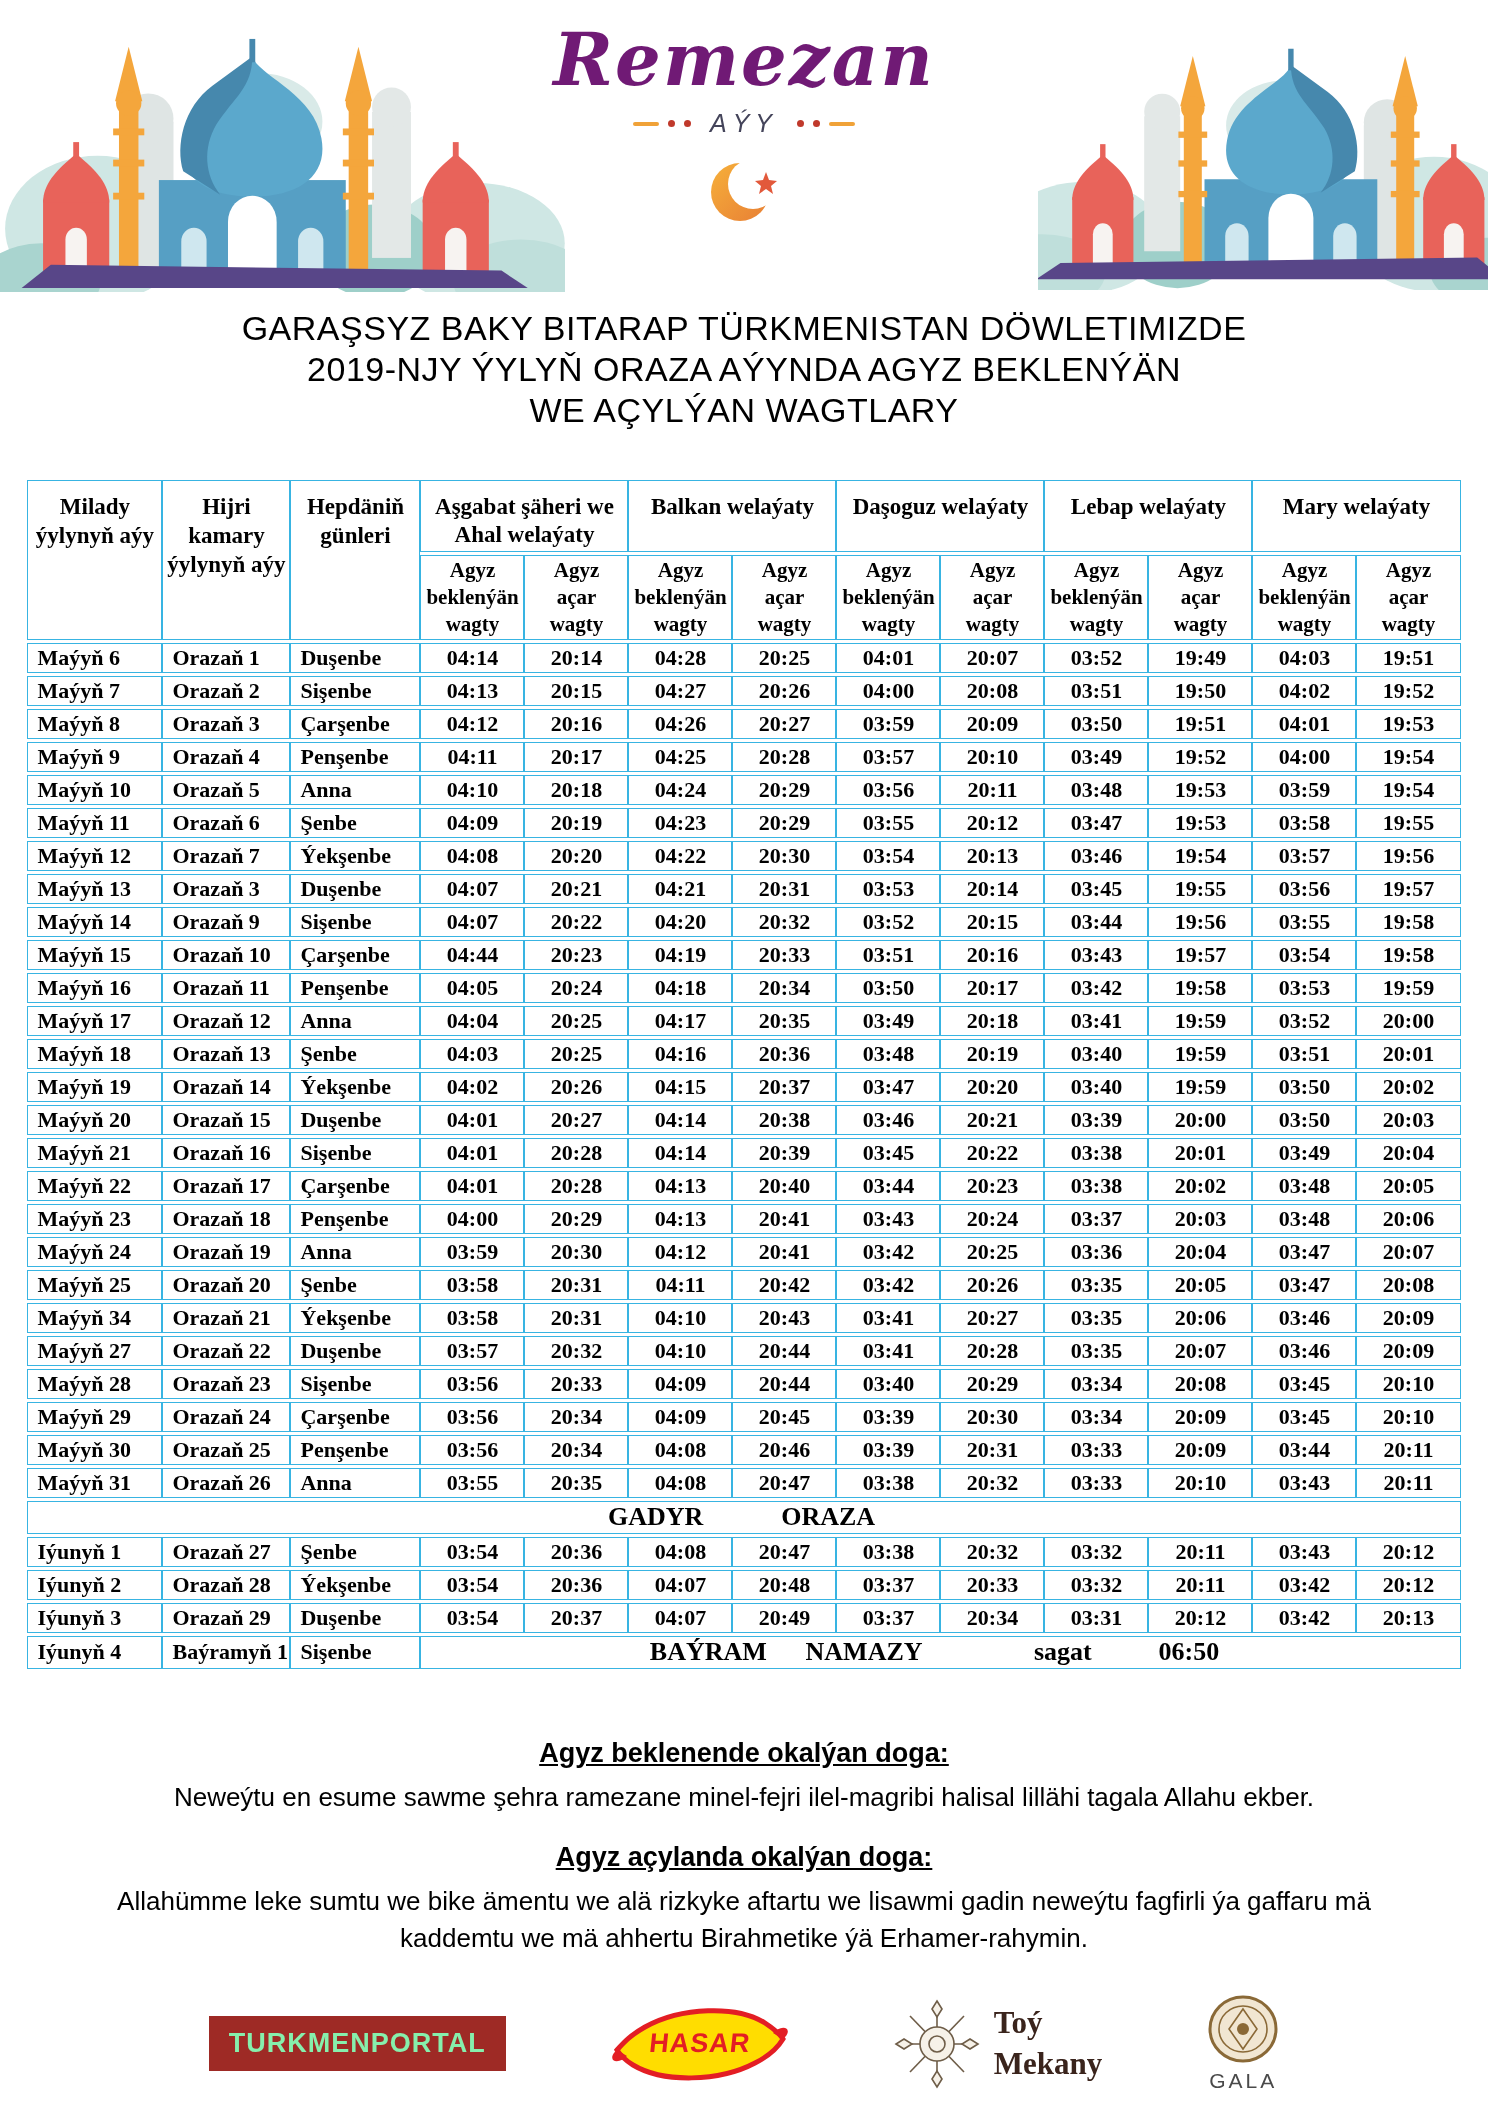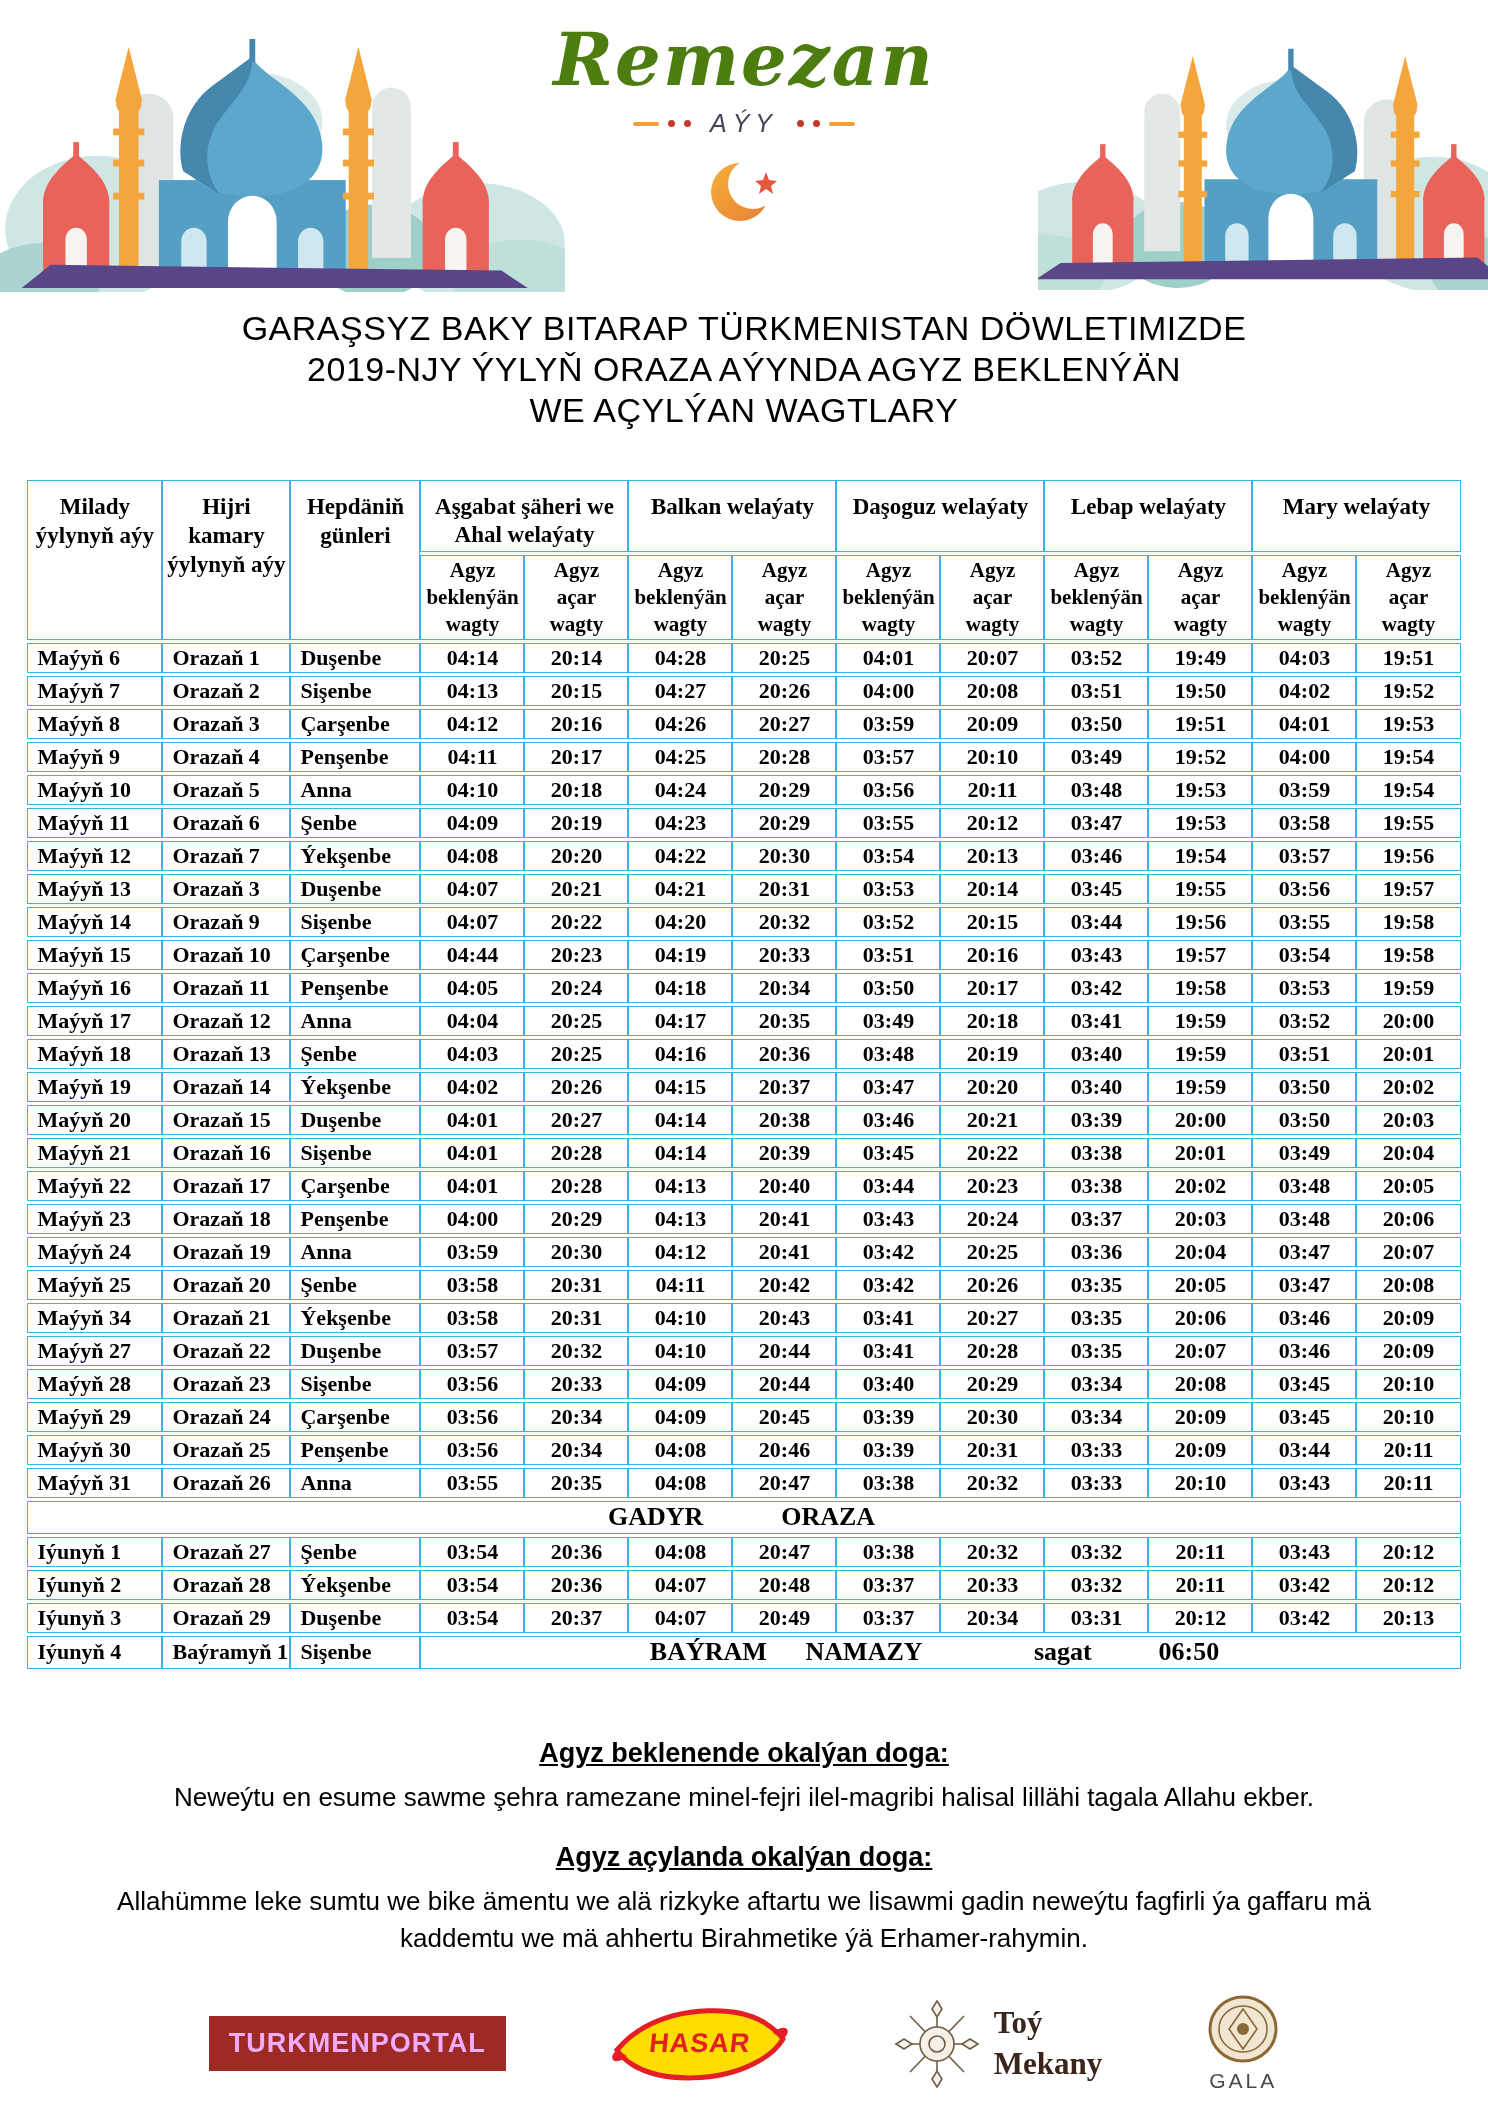--- a/index.html
+++ b/index.html
@@ -6,21 +6,21 @@
   .page{position:relative;width:1488px;height:2105px;background:#fff;overflow:hidden;
         font-family:"Liberation Sans",sans-serif;color:#000;}
 
   
   .deco-header{position:relative;width:100%;height:300px;}
   .mosque-left{position:absolute;left:0;top:0;width:565px;height:292px;transform:scaleX(-1);}
   .mosque-right{position:absolute;right:0;top:28px;width:450px;height:262px;}
   .center-logo{position:absolute;left:50%;top:20px;transform:translateX(-50%);
                display:flex;flex-direction:column;align-items:center;width:560px;}
   .logo-script{font-family:"DejaVu Serif",serif;font-style:italic;font-weight:bold;
-               font-size:72px;line-height:1.1;color:#4d7c0f;letter-spacing:2px;}
+               font-size:72px;line-height:1.1;color:#701a75;letter-spacing:2px;}
   .logo-sub-row{display:flex;align-items:center;gap:9px;margin-top:10px;font-style:italic;}
   .orn-line{width:26px;height:4px;border-radius:2px;background:#f0a238;}
   .orn-dot{width:7px;height:7px;border-radius:50%;background:#c0392b;}
   .logo-sub{font-size:25px;letter-spacing:6px;color:#44445a;margin:0 10px;}
   .crescent-wrap{margin-top:12px;}
 
   
   .title-block{margin-top:8px;text-align:center;}
   .title-line{display:block;font-weight:normal;font-size:34px;line-height:41px;letter-spacing:0.5px;}
 
@@ -40,21 +40,21 @@
   .b0{left:22%;} .b1{left:37%;} .b2{left:59%;} .b3{left:71%;}
 
   
   .doga{margin-top:66px;text-align:center;}
   .doga-title{display:inline-block;font-size:27px;font-weight:bold;text-decoration:underline;}
   .doga-text{margin:10px auto 0 auto;max-width:1400px;font-size:26px;line-height:37px;}
   .doga + .doga{margin-top:26px;}
 
   
   .sponsors{margin-top:38px;display:flex;align-items:center;justify-content:center;gap:105px;}
-  .logo-tp{background:#9e2a25;color:#f0abfc;font-weight:bold;font-size:27px;letter-spacing:1px;
+  .logo-tp{background:#9e2a25;color:#86efac;font-weight:bold;font-size:27px;letter-spacing:1px;
            padding:14px 20px;line-height:1;}
   .logo-hasar{position:relative;width:178px;height:78px;}
   .logo-hasar .hasar-text{position:absolute;left:50%;top:50%;transform:translate(-50%,-52%) skewX(-6deg);
            color:#e31e24;font-weight:bold;font-size:27px;letter-spacing:1px;}
   .logo-toy{display:flex;align-items:center;gap:14px;font-weight:bold;}
   .toy-text{display:flex;flex-direction:column;font-family:"Liberation Serif",serif;
             font-size:31px;line-height:1.3;color:#3a241c;}
   .logo-gala{display:flex;flex-direction:column;align-items:center;gap:6px;}
   .gala-text{font-size:21px;letter-spacing:3px;color:#4a4a4a;font-family:"Liberation Sans",sans-serif;}
   svg{display:block;}

